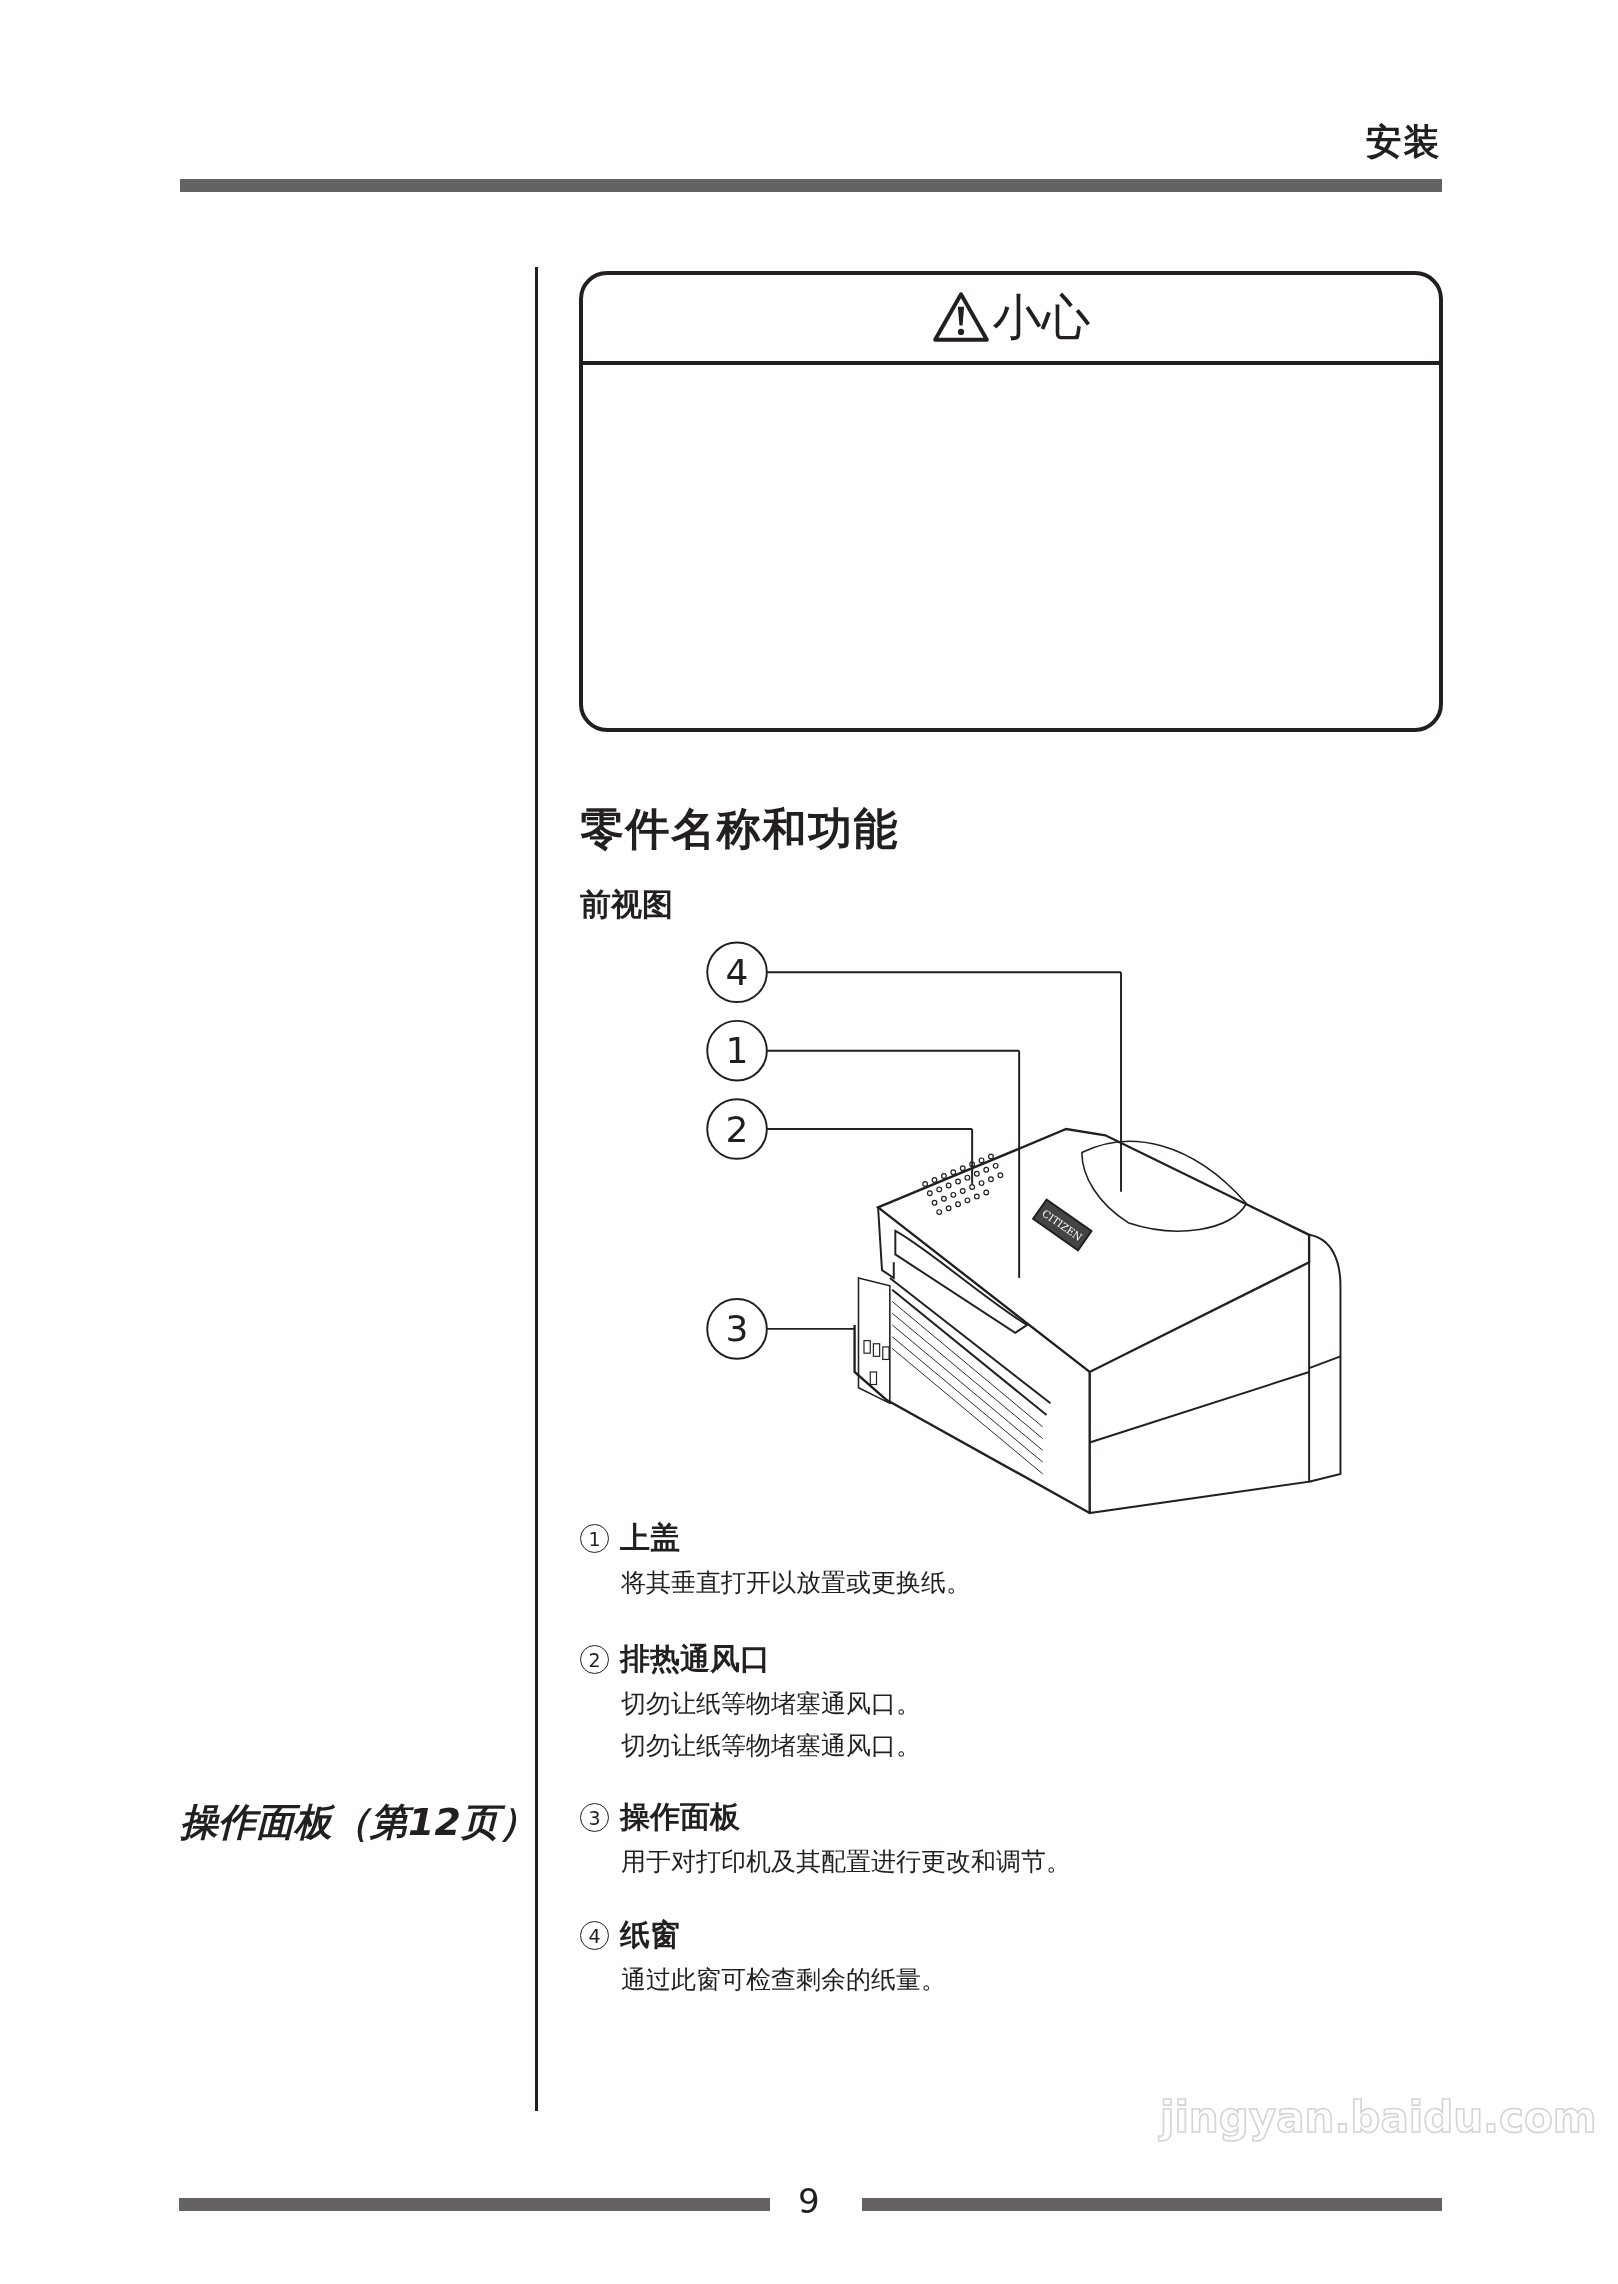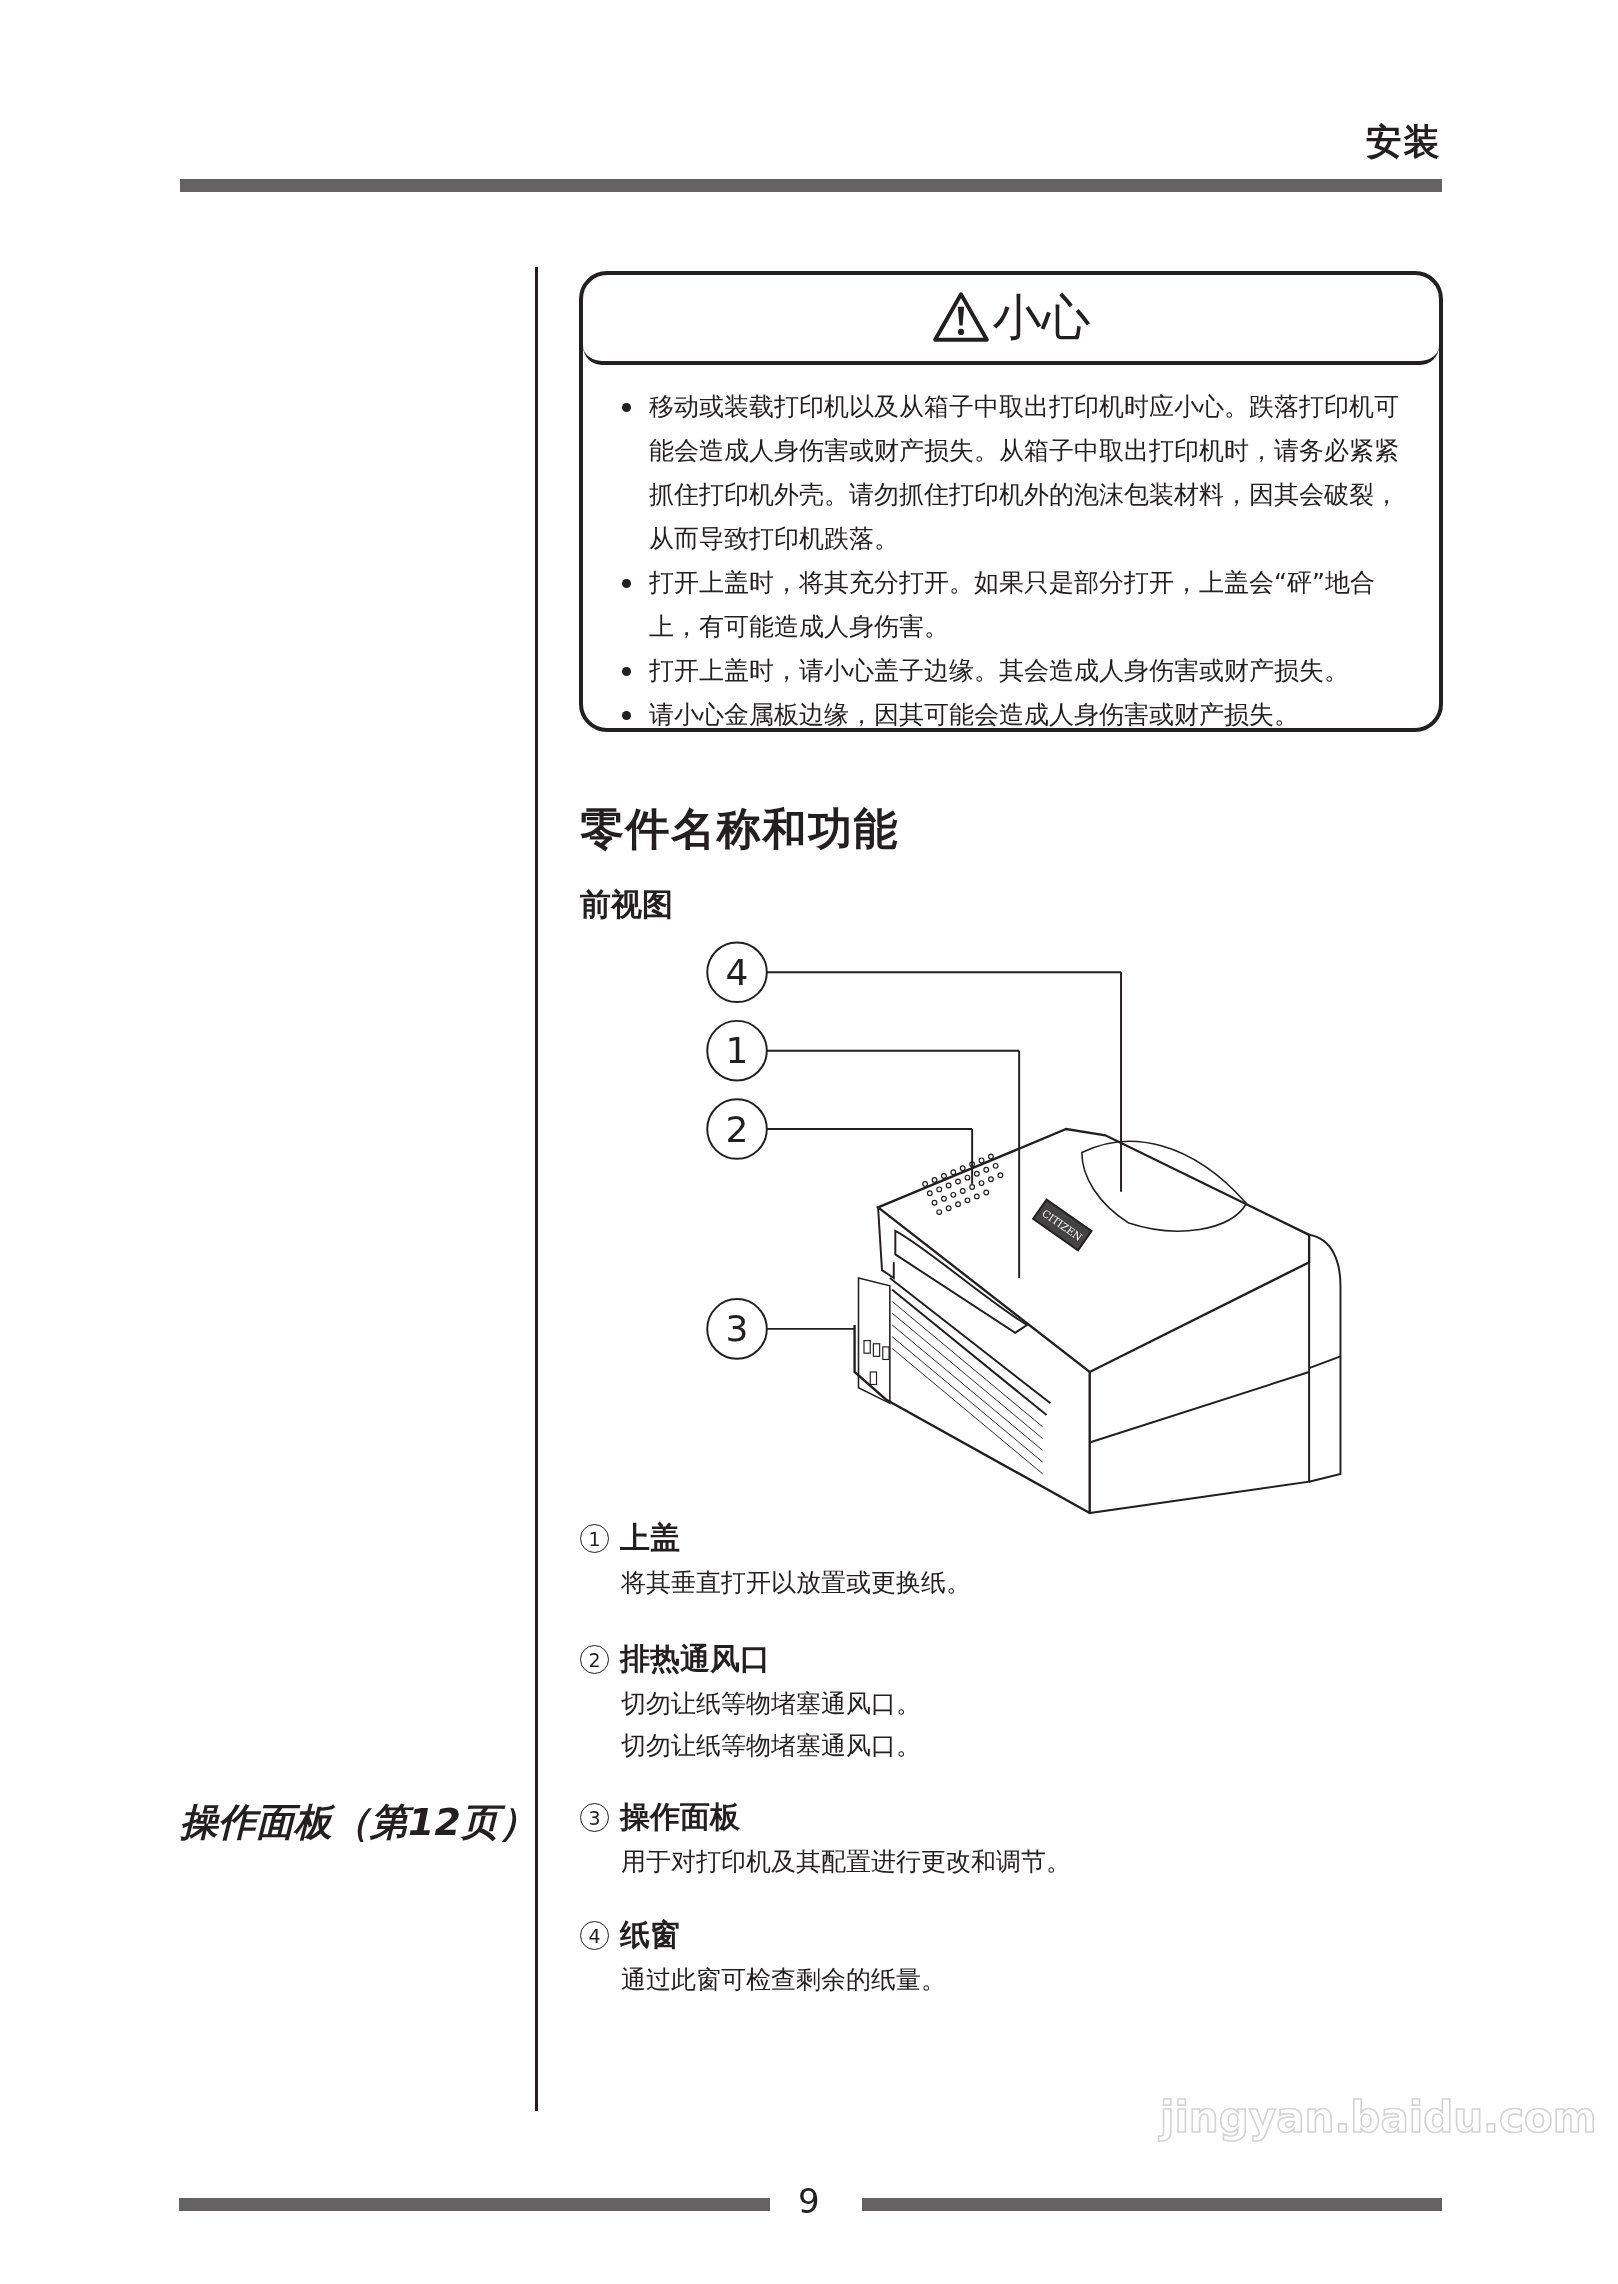--- a/index.html
+++ b/index.html
@@ -2,21 +2,21 @@
 <html style="font-size:12.5px"><head>
 <meta charset="utf-8">
 <style>
   html,body{margin:0;padding:0;background:#fff;}
   body{width:1618px;height:2284px;position:relative;overflow:hidden;font-family:"DejaVu Sans","Liberation Sans",sans-serif;color:#231f20;}
   .abs{position:absolute;}
   .chapter{right:177px;top:118px;font-size:36px;font-weight:bold;letter-spacing:1.6px;text-align:center;}
   .topbar{left:180px;top:179px;width:1262px;height:12.5px;background:#646263;}
   .vrule{left:535px;top:267px;width:3.1px;height:1844px;background:#231f20;}
   .caution{left:579px;top:271px;width:856px;height:453px;border:4.7px solid #231f20;border-radius:28px;}
-  .caution-head{position:absolute;left:0;top:0;right:0;height:86px;border-bottom:4.7px solid #231f20;display:flex;align-items:center;justify-content:center;gap:3px;border-radius:19px;}
+  .caution-head{position:absolute;left:0;top:0;right:0;height:86px;border-bottom:4.7px solid #231f20;display:flex;align-items:center;justify-content:center;gap:3px;}
   .caution-title{font-size:49px;font-weight:normal;}
   .caution-body{position:absolute;left:36px;right:31px;top:110px;font-size:25px;line-height:44px;}
   .caution-body ul{margin:0;padding:0;list-style:none;}
   .caution-body li{position:relative;padding-left:30px;}
   .caution-body li::before{content:"";position:absolute;left:3.1px;top:18px;width:9.4px;height:9.4px;border-radius:50%;background:#231f20;}
   .section-title{left:580px;top:800px;font-size:44px;font-weight:bold;letter-spacing:1.6px;}
   .subsection{left:580px;top:884px;font-size:31px;font-weight:bold;}
   .diagram{left:690px;top:933px;width:721px;height:588px;}
   .item-head{left:580px;font-size:30px;font-weight:bold;display:flex;align-items:center;gap:11px;}
   .num-circle{width:27px;height:27px;border:1.6px solid #231f20;border-radius:50%;font-size:19px;font-weight:normal;display:flex;align-items:center;justify-content:center;}
@@ -38,28 +38,20 @@
 <div class="abs caution">
   <div class="caution-head">
     <span>
       <svg width="58" height="52" viewBox="0 0 74 66">
         <path d="M37 4 L70 62 L4 62 Z" fill="none" stroke="#231f20" stroke-width="5" stroke-linejoin="round"></path>
         <path d="M33 20 L41 20 L39 44 L35 44 Z" fill="#231f20"></path>
         <circle cx="37" cy="52" r="4" fill="#231f20"></circle>
       </svg>
     </span>
     <span class="caution-title">小心</span>
-  </div>
-  <div class="caution-body">
-    <ul>
-      <li>移动或装载打印机以及从箱子中取出打印机时应小心。跌落打印机可能会造成人身伤害或财产损失。从箱子中取出打印机时，请务必紧紧抓住打印机外壳。请勿抓住打印机外的泡沫包装材料，因其会破裂，从而导致打印机跌落。</li>
-      <li>打开上盖时，将其充分打开。如果只是部分打开，上盖会“砰”地合上，有可能造成人身伤害。</li>
-      <li>打开上盖时，请小心盖子边缘。其会造成人身伤害或财产损失。</li>
-      <li>请小心金属板边缘，因其可能会造成人身伤害或财产损失。</li>
-    </ul>
   </div>
 </div>
 
 <div class="abs section-title">零件名称和功能</div>
 <div class="abs subsection">前视图</div>
 
 <div class="abs diagram">
   <svg width="721" height="588" viewBox="0 0 920 750" fill="none" stroke="#231f20" stroke-width="2.5">
 
     <g>

